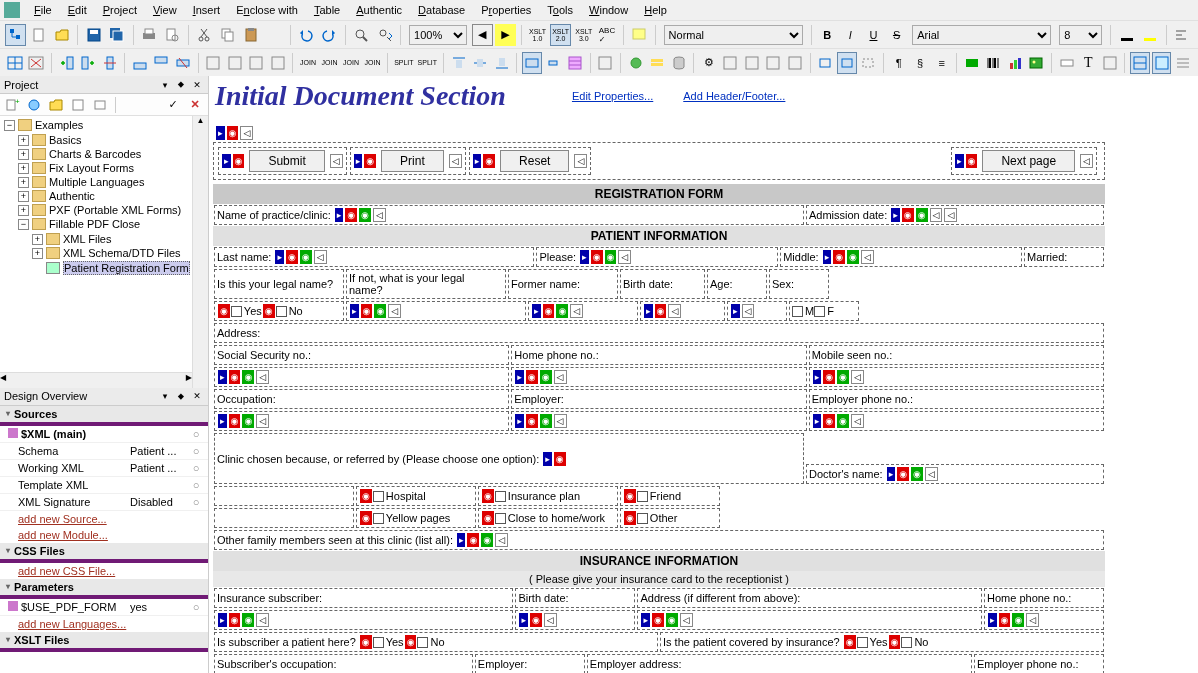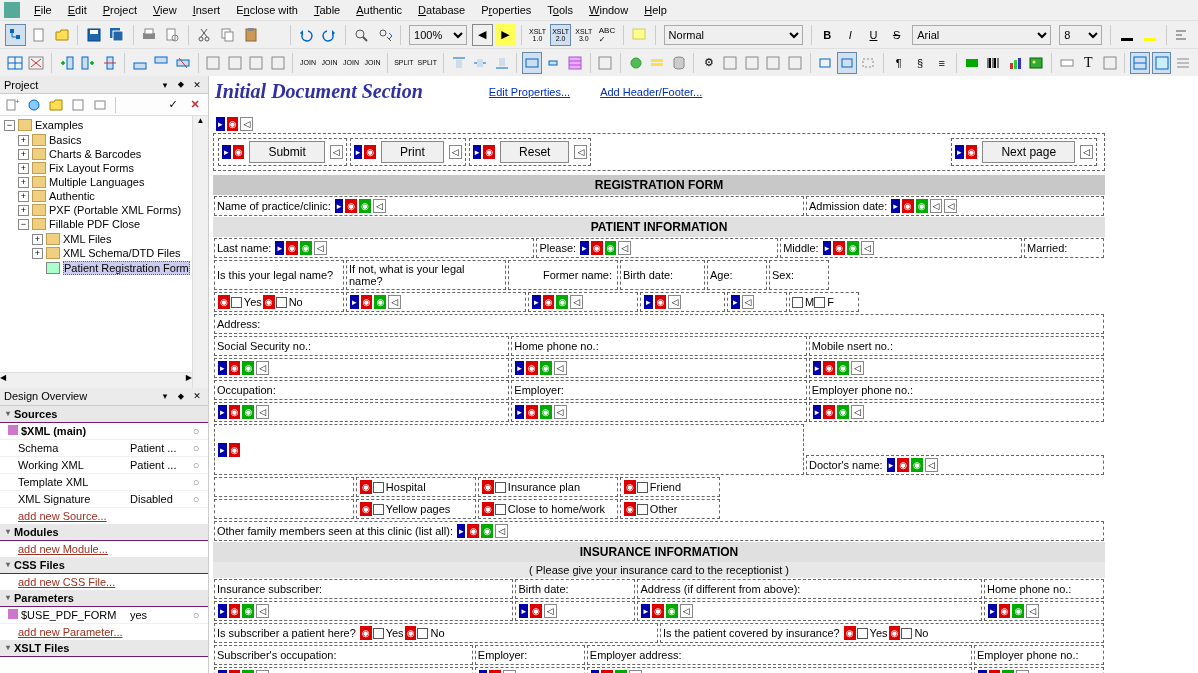--- a/index.html
+++ b/index.html
@@ -37,33 +37,33 @@
 .tree li { padding: 1px 0; white-space: nowrap; display: flex; align-items: center; }
 .tree li .exp { width: 11px; height: 11px; border: 1px solid #888; display: inline-flex; align-items: center; justify-content: center; font-size: 9px; line-height: 1; margin-right: 3px; cursor: pointer; background: #fff; }
 .tree li .noexp { width: 11px; height: 11px; display: inline-block; margin-right: 3px; }
 .tree li .ficon { width: 14px; height: 12px; margin-right: 3px; display: inline-block; }
 .tree li.selected > .tlabel { background: #cce; border: 1px dotted #666; }
 .folder { background: #f0d080; border: 1px solid #c0a050; }
 .file { background: #fff; border: 1px solid #888; }
 
 
 .ov { flex: 1; overflow: auto; background: #fff; font-size: 11px; }
-.ov-section { background: #e8e8e8; padding: 2px 6px; font-weight: bold; border-bottom: 1px solid #701a75; display: flex; align-items: center; }
+.ov-section { background: #e8e8e8; padding: 2px 6px; font-weight: bold; border-bottom: 4px solid #701a75; display: flex; align-items: center; }
 .ov-section::before { content: '▾'; font-size: 8px; margin-right: 4px; color: #666; }
 .ov-row { display: flex; padding: 2px 4px; border-bottom: 1px solid #f0f0f0; }
 .ov-row.bold { font-weight: bold; }
 .ov-row .c1 { flex: 1; padding-left: 14px; }
 .ov-row .c2 { width: 58px; }
 .ov-row .c3 { width: 16px; text-align: center; color: #888; }
 .ov-link { color: #a03020; padding: 2px 4px 2px 18px; cursor: pointer; text-decoration: underline; }
 
 
 .canvas-wrap { flex: 1; background: #fff; overflow: auto; border-left: 1px solid #ccc; }
 .canvas { width: 900px; padding: 0; }
-.section-title { color: #3030a0; font-family: 'Times New Roman', serif; font-size: 20px; font-weight: bold; font-style: italic; padding: 2px 6px; }
+.section-title { color: #3030a0; font-family: 'Times New Roman', serif; font-size: 28px; font-weight: bold; font-style: italic; padding: 2px 6px; }
 .section-head-row { display: flex; align-items: center; padding: 2px 0; }
 
 
 .form-body { margin: 8px 4px; }
 .tag-chip { display: inline-flex; align-items: center; height: 14px; font-size: 9px; padding: 0 2px; margin: 0 1px; vertical-align: middle; }
 .tag-chip.r { background: #d00; color: #fff; }
 .tag-chip.g { background: #0a0; color: #fff; }
 .tag-chip.b { background: #00a; color: #fff; }
 .tag-chip.w { background: #fff; border: 1px solid #888; }
 .form-btn { border: 1px solid #888; background: #f0f0f0; padding: 3px 18px; font-size: 12px; margin: 0 4px; }
@@ -634,31 +634,30 @@
           <span class="c1">Template XML</span>
           <span class="c2"></span>
           <span class="c3">○</span>
         </div>
       <div class="ov-row">
           <span class="c1">XML Signature</span>
           <span class="c2">Disabled</span>
           <span class="c3">○</span>
         </div>
       <div class="ov-link">add new Source...</div>
-      <div class="ov-section">Modules</div>
       <div class="ov-link">add new Module...</div>
       <div class="ov-section">CSS Files</div>
       <div class="ov-link">add new CSS File...</div>
       <div class="ov-section">Parameters</div>
       <div class="ov-row">
           <span class="c1" style="padding-left:4px;"><span style="display:inline-block;width:10px;height:10px;background:#c7c;margin-right:3px;"></span><span>$USE_PDF_FORM</span></span>
           <span class="c2">yes</span>
           <span class="c3">○</span>
         </div>
-      <div class="ov-link">add new Parameter...</div>
+      <div class="ov-link">add new Languages...</div>
       <div class="ov-section">XSLT Files</div>
     </div>
   </div>
 
   <div class="canvas-wrap">
     <div class="canvas">
       <div class="section-head-row">
         <span class="section-title">Initial Document Section</span>
         <span style="width:60px;"></span>
         <a href="#" style="color:#0030c0;text-decoration:underline;">Edit Properties...</a>
@@ -746,21 +745,21 @@
             </div>
         </div>
 
         <div class="field-row">
           <div class="field-cell" style="width:130px;">
               <span class="lbltxt">Is this your legal name?</span>
             </div>
           <div class="field-cell" style="width:160px;">
               <span class="lbltxt">If not, what is your legal name?</span>
             </div>
-          <div class="field-cell" style="width:110px;justify-content:flex-end;">
+          <div class="field-cell" style="width:110px;">
               <span class="lbltxt">Former name:</span>
             </div>
           <div class="field-cell" style="width:85px;">
               <span class="lbltxt">Birth date:</span>
             </div>
           <div class="field-cell" style="width:60px;">
               <span class="lbltxt">Age:</span>
             </div>
           <div class="field-cell" style="width:60px;">
               <span class="lbltxt">Sex:</span>
@@ -811,21 +810,21 @@
         </div>
 
         <div class="field-row">
           <div class="field-cell" style="flex:1;">
               <span class="lbltxt">Social Security no.:</span>
             </div>
           <div class="field-cell" style="flex:1;">
               <span class="lbltxt">Home phone no.:</span>
             </div>
           <div class="field-cell" style="flex:1;">
-              <span class="lbltxt">Mobile nsert no.:</span>
+              <span class="lbltxt">Mobile seen no.:</span>
             </div>
         </div>
         <div class="field-row">
           <div class="field-cell" style="flex:1;">
               <span class="tag-chip b">▸</span>
               <span class="tag-chip r">◉</span>
               <span class="tag-chip g">◉</span>
               <span class="tag-chip w">◁</span>
             </div>
           <div class="field-cell" style="flex:1;">
@@ -869,20 +868,21 @@
           <div class="field-cell" style="flex:1;">
               <span class="tag-chip b">▸</span>
               <span class="tag-chip r">◉</span>
               <span class="tag-chip g">◉</span>
               <span class="tag-chip w">◁</span>
             </div>
         </div>
 
         <div class="field-row">
           <div class="field-cell" style="flex:2;">
+              <span class="lbltxt">Clinic chosen because, or referred by (Please choose one option):</span> 
               <span class="tag-chip b">▸</span>
               <span class="tag-chip r">◉</span>
             </div>
           <div class="field-cell" style="flex:1;margin-top:32px;">
               <span class="lbltxt">Doctor's name:</span>
               <span class="tag-chip b">▸</span>
               <span class="tag-chip r">◉</span>
               <span class="tag-chip g">◉</span>
               <span class="tag-chip w">◁</span>
             </div>

